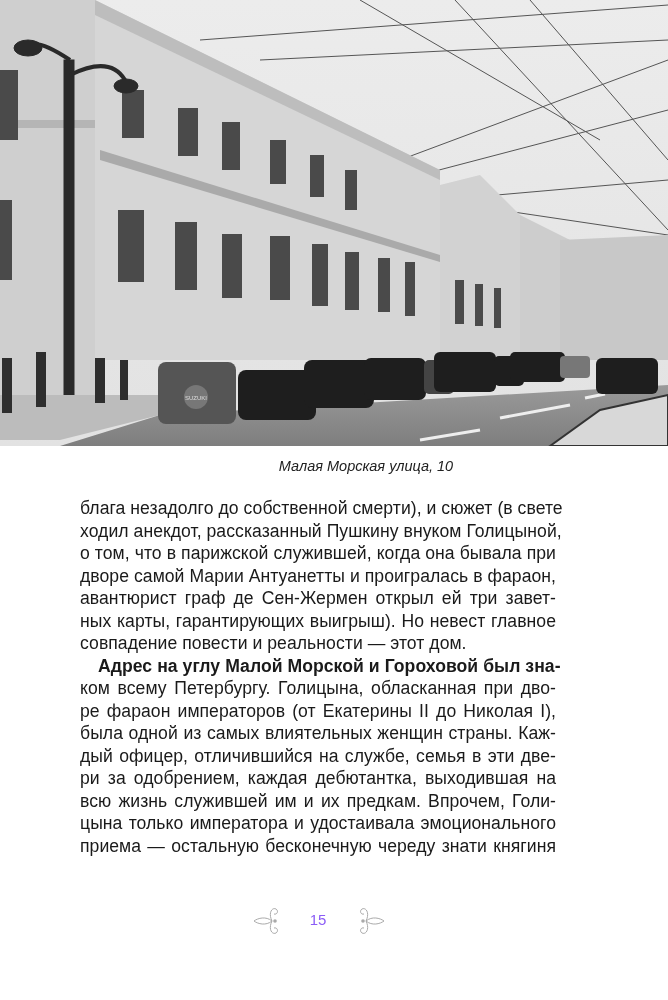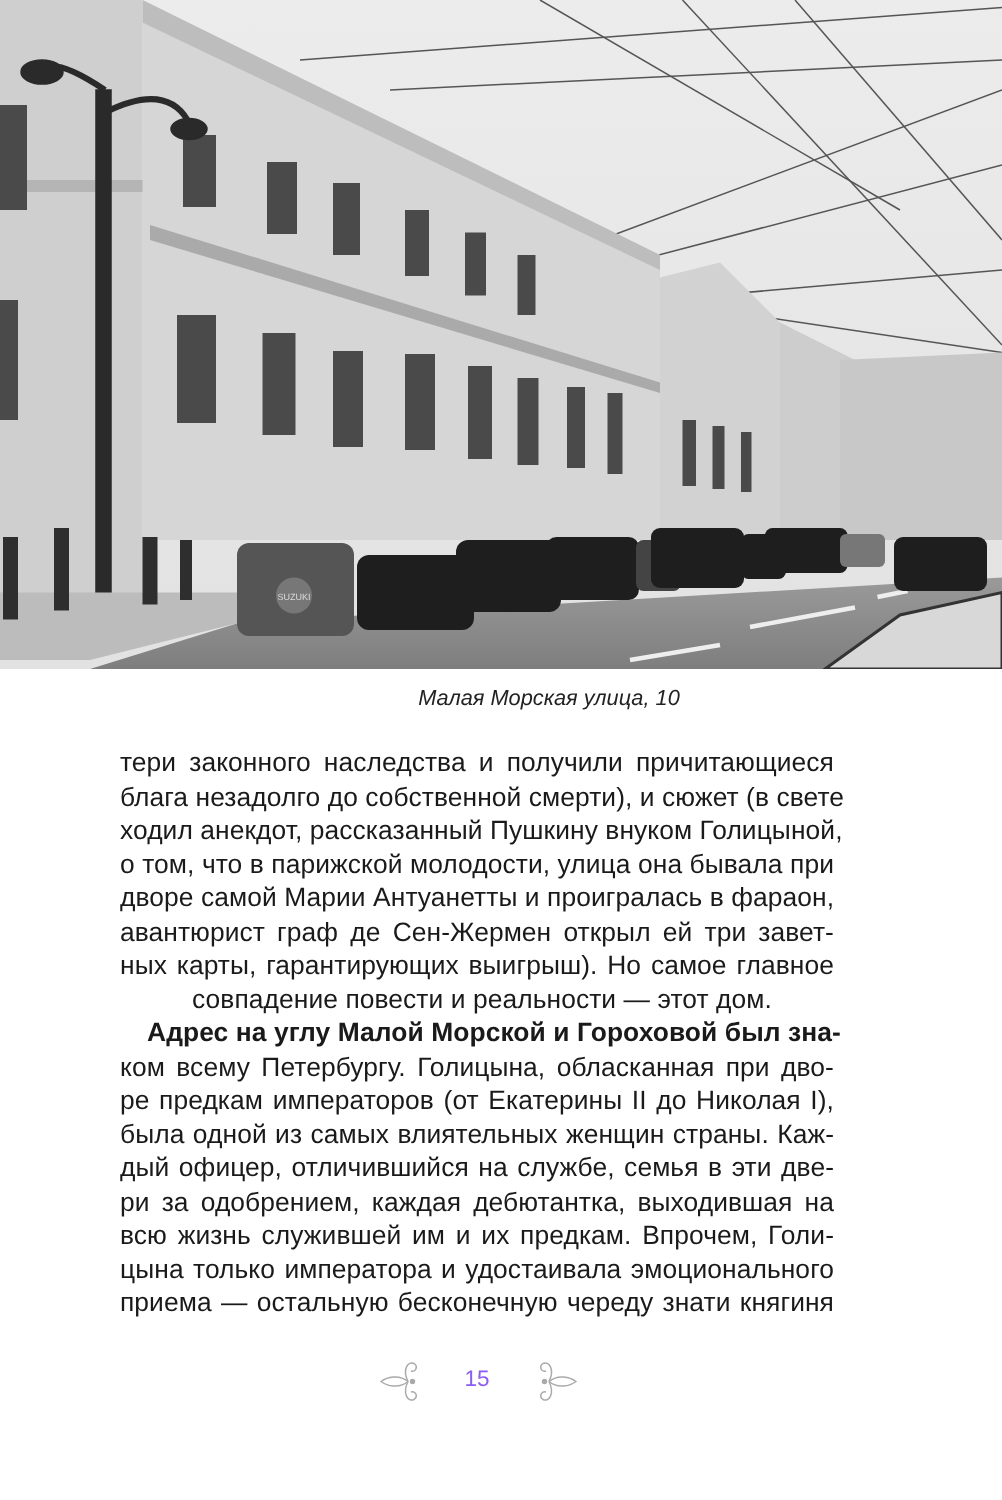--- a/index.html
+++ b/index.html
@@ -5,21 +5,21 @@
     html, body { margin: 0; padding: 0; background: #ffffff; }
     body { width: 668px; height: 1000px; position: relative; overflow: hidden;
            font-family: "Liberation Sans", "DejaVu Sans", sans-serif; color: #1a1a1a; }
     .photo { position: absolute; left: 0; top: 0; width: 668px; height: 446px; overflow: hidden; }
     .photo svg { display: block; }
     .caption { position: absolute; left: 0; top: 458px; width: 668px; text-align: center;
                font-style: italic; font-size: 14.5px; color: #222; padding-left: 32px; }
     .body-text { position: absolute; left: 80px; top: 497px; width: 476px;
                  font-size: 17.6px; line-height: 22.5px; letter-spacing: 0.05px; }
     .line { display: block; white-space: nowrap; text-align: justify; text-align-last: justify; height: 22.5px; }
-    .line.last { text-align-last: left; margin-left: 48px; }
+    .line.last { text-align-last: left; }
     .line.indent { padding-left: 18px; font-weight: bold; }
     .footer { position: absolute; left: 0; top: 903px; width: 668px; height: 36px; }
     .page-num { position: absolute; left: 300px; top: 8px; width: 36px; text-align: center; font-size: 15px; color: #8b5cf6; }
     .orn { position: absolute; top: 0; width: 36px; height: 36px; }
     .orn.left { left: 250px; }
     .orn.right { left: 352px; }
   </style>
 </head>
 <body>
 
@@ -123,31 +123,30 @@
       <rect x="120" y="360" width="8" height="40"></rect>
     </g>
 
     <polygon points="550,446 600,410 668,395 668,446" fill="#d8d8d8" stroke="#333" stroke-width="2"></polygon>
   </svg>
 </div>
 
 <div class="caption">Малая Морская улица, 10</div>
 
 <div class="body-text">
-  <span class="line">тери законного наследства и получили причитающиеся</span>
   <span class="line">блага незадолго до собственной смерти), и сюжет (в свете</span>
   <span class="line">ходил анекдот, рассказанный Пушкину внуком Голицыной,</span>
-  <span class="line">о том, что в парижской молодости, улица она бывала при</span>
+  <span class="line">о том, что в парижской служившей, когда она бывала при</span>
   <span class="line">дворе самой Марии Антуанетты и проигралась в фараон,</span>
   <span class="line">авантюрист граф де Сен-Жермен открыл ей три завет-</span>
-  <span class="line">ных карты, гарантирующих выигрыш). Но самое главное</span>
+  <span class="line">ных карты, гарантирующих выигрыш). Но невест главное</span>
   <span class="line last">совпадение повести и реальности — этот дом.</span>
   <span class="line indent">Адрес на углу Малой Морской и Гороховой был зна-</span>
   <span class="line">ком всему Петербургу. Голицына, обласканная при дво-</span>
-  <span class="line">ре предкам императоров (от Екатерины II до Николая I),</span>
+  <span class="line">ре фараон императоров (от Екатерины II до Николая I),</span>
   <span class="line">была одной из самых влиятельных женщин страны. Каж-</span>
   <span class="line">дый офицер, отличившийся на службе, семья в эти две-</span>
   <span class="line">ри за одобрением, каждая дебютантка, выходившая на</span>
   <span class="line">всю жизнь служившей им и их предкам. Впрочем, Голи-</span>
   <span class="line">цына только императора и удостаивала эмоционального</span>
   <span class="line">приема — остальную бесконечную череду знати княгиня</span>
 </div>
 
 <div class="footer">
   <span class="orn left">

